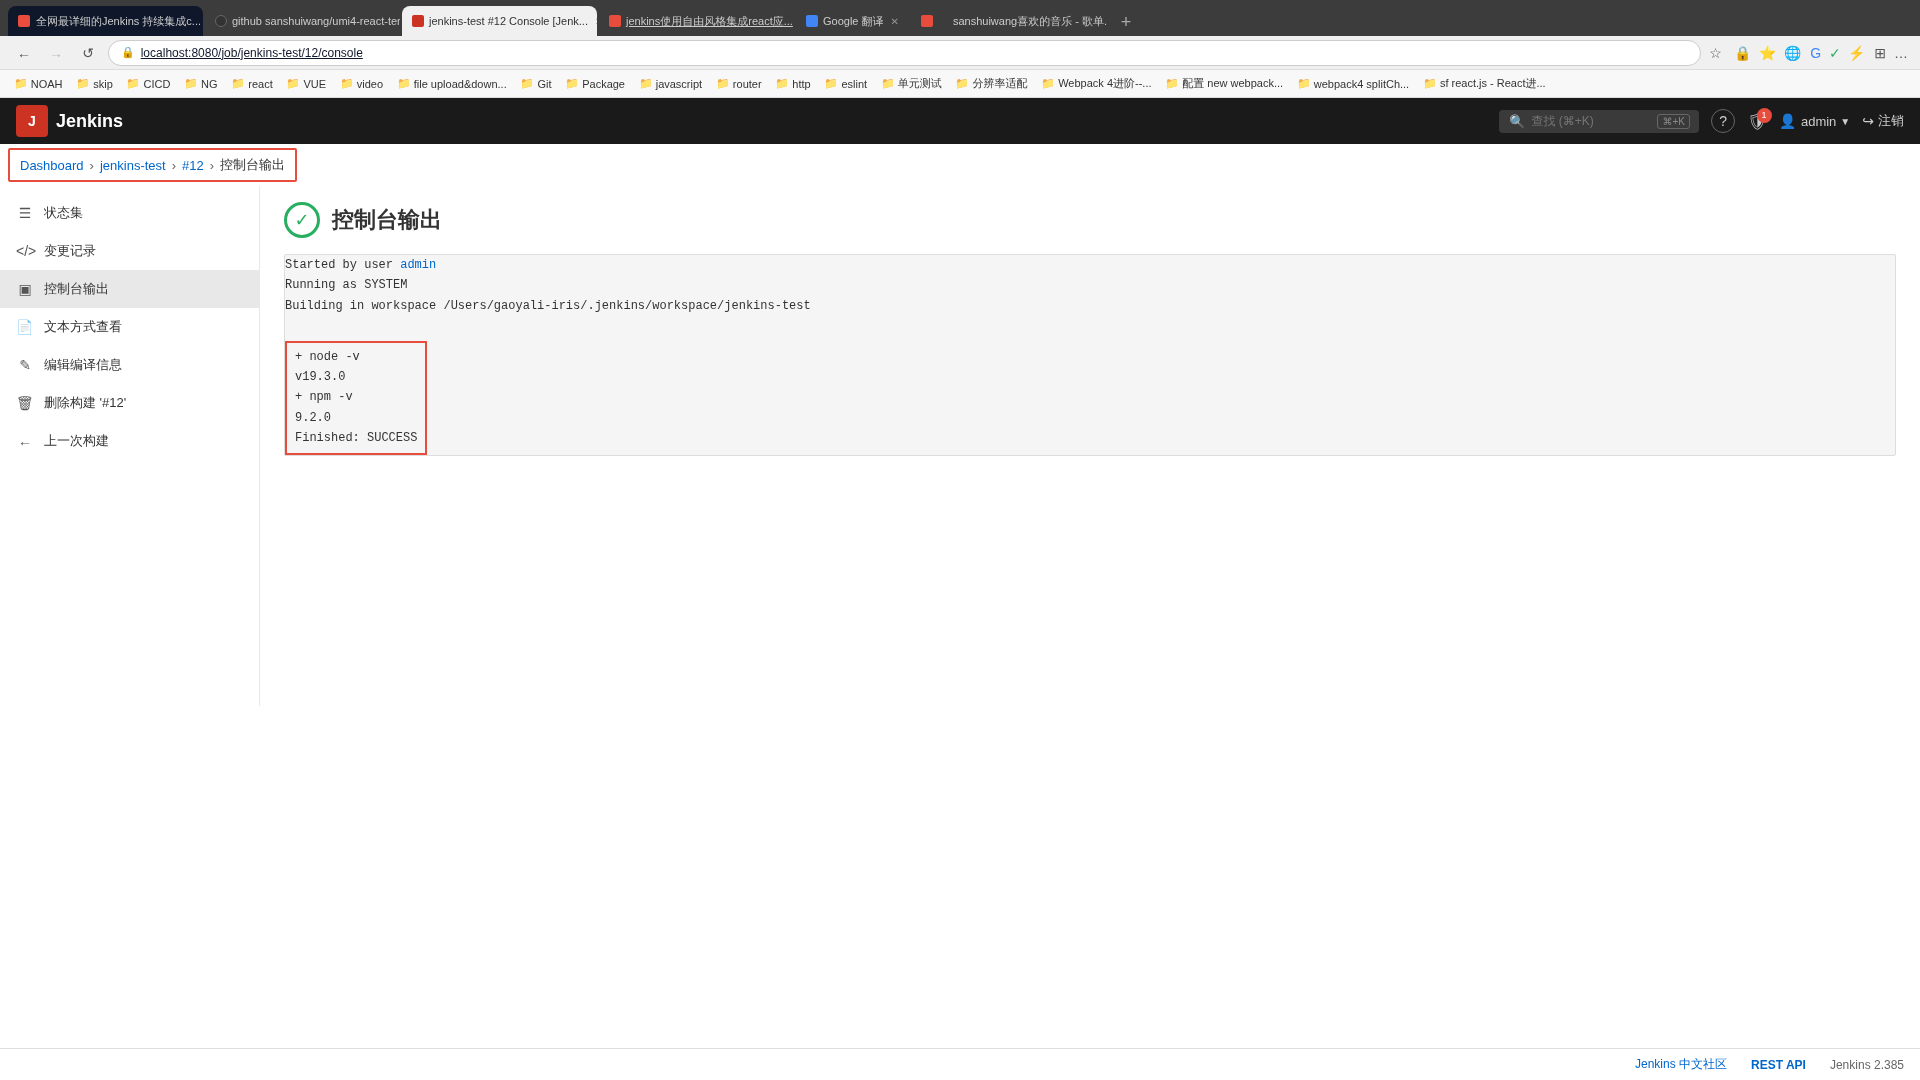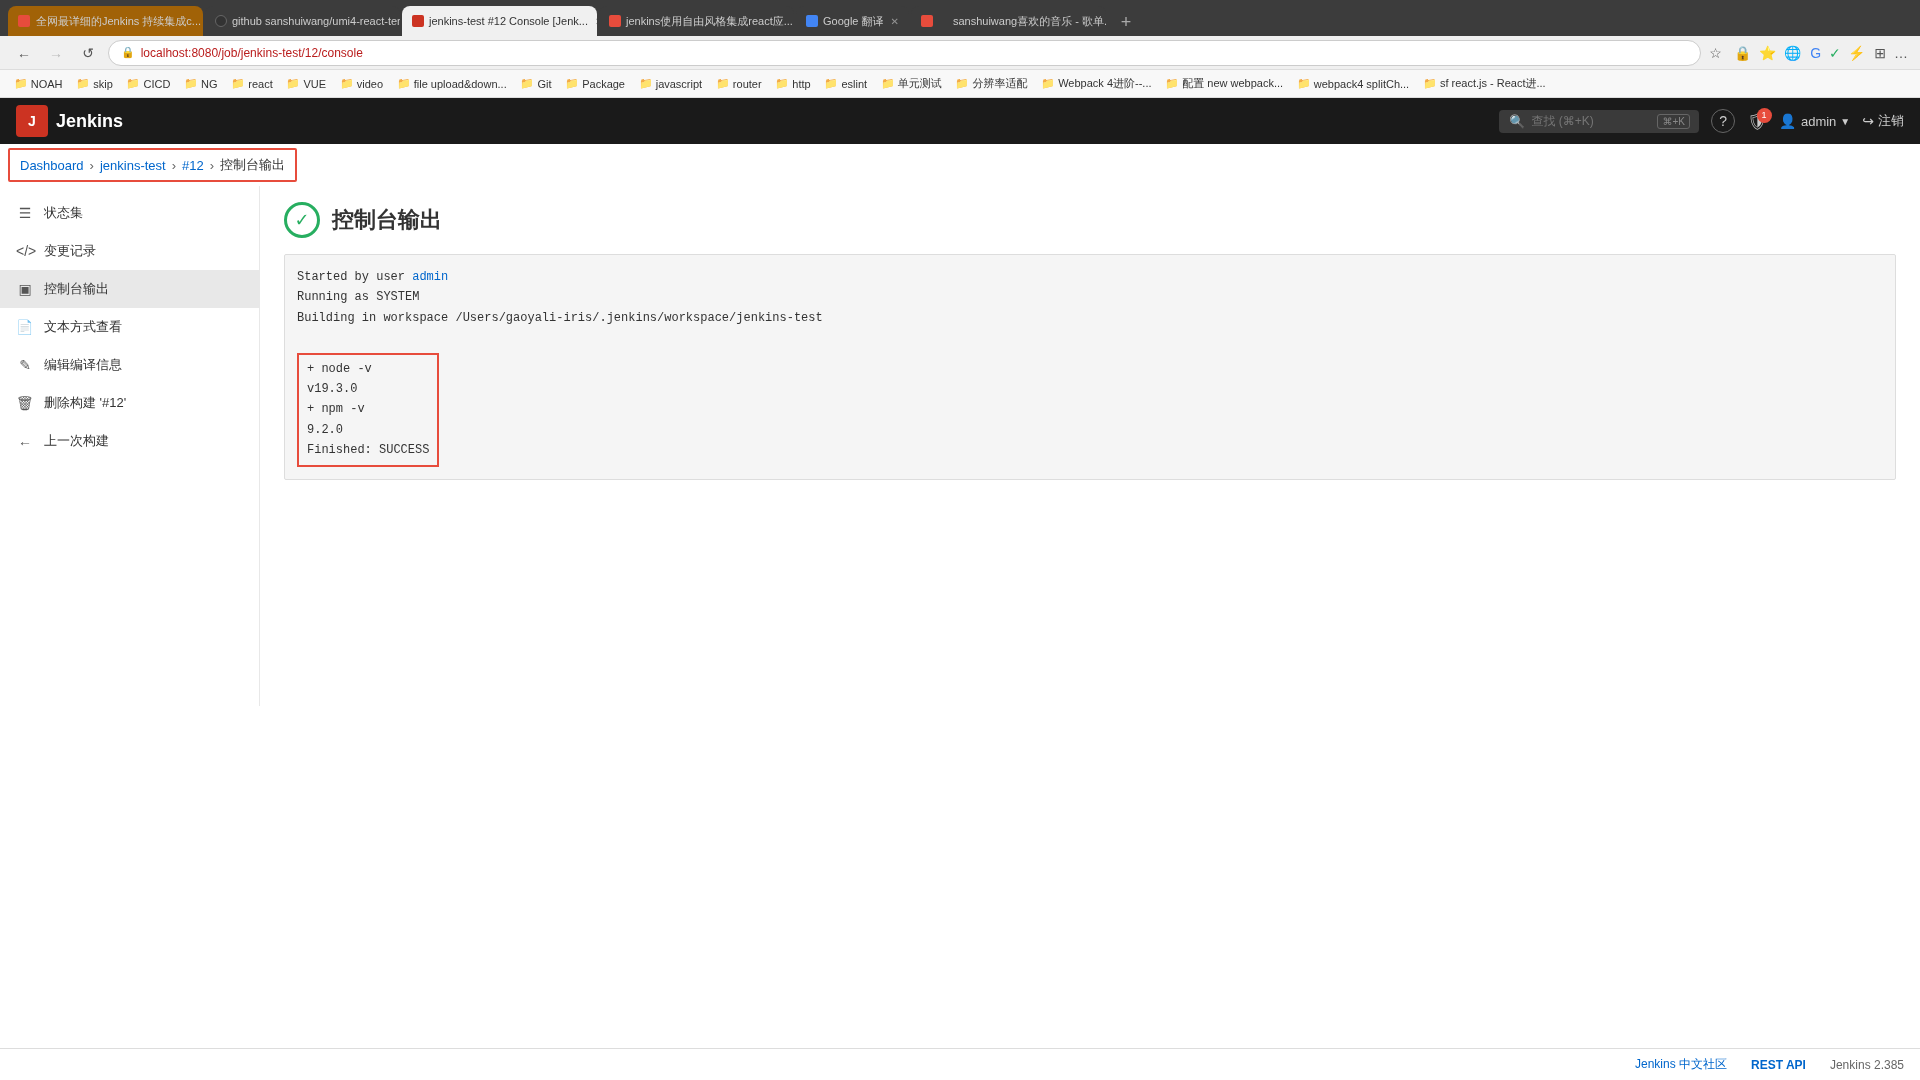--- a/index.html
+++ b/index.html
@@ -18,36 +18,36 @@
       overflow: hidden;
       white-space: nowrap;
       cursor: pointer;
       flex-shrink: 0;
     }
   </style>
 </head>
 <body>
 
 <div style="background:#3c3c3c; height:36px; display:flex; align-items:flex-end; padding:0 8px; gap:2px;">
-  <div class="tab" style="background:#a16207; color:#ccc; height:30px; padding:0 10px; border-radius:8px 8px 0 0; display:flex; align-items:center; font-size:11px; max-width:195px; overflow:hidden; white-space:nowrap; flex-shrink:0;">
+  <div class="tab" style="background:#0f172a; color:#ccc; height:30px; padding:0 10px; border-radius:8px 8px 0 0; display:flex; align-items:center; font-size:11px; max-width:195px; overflow:hidden; white-space:nowrap; flex-shrink:0;">
     <span style="width:12px;height:12px;background:#e74c3c;border-radius:2px;flex-shrink:0;"></span>
     <span>全网最详细的Jenkins 持续集成c...</span>
 
   </div>
   <div class="tab" style="background:#3c3c3c; color:#ccc; height:30px; padding:0 10px; border-radius:8px 8px 0 0; display:flex; align-items:center; gap:5px; font-size:11px; max-width:195px; overflow:hidden; white-space:nowrap; flex-shrink:0;">
     <span style="width:12px;height:12px;background:#333;border-radius:50%;flex-shrink:0;border:1px solid #666;"></span>
     <span>github sanshuiwang/umi4-react-temp...</span>
 
   </div>
   <div class="tab" style="background:#f0f0f0; color:#333; height:30px; padding:0 10px; border-radius:8px 8px 0 0; display:flex; align-items:center; gap:5px; font-size:11px; max-width:195px; overflow:hidden; white-space:nowrap; flex-shrink:0;">
     <span style="width:12px;height:12px;background:#cc3322;border-radius:2px;flex-shrink:0;"></span>
     <span>jenkins-test #12 Console [Jenk...</span>
     <span style="margin-left:2px;opacity:0.6;font-size:10px;">✕</span>
   </div>
-  <div class="tab" style="background:#3c3c3c; color:#ccc; height:30px; padding:0 10px; border-radius:8px 8px 0 0; display:flex; align-items:center; gap:5px; font-size:11px; max-width:195px; overflow:hidden; white-space:nowrap; flex-shrink:0;">
+  <div class="tab" style="background:#3c3c3c; color:#ccc; height:30px; padding:0 10px; border-radius:8px 8px 0 0; display:flex; align-items:center; gap:5px; font-size:11px; max-width:195px; overflow:hidden; white-space:nowrap; flex-shrink:0;text-decoration:underline;">
     <span style="width:12px;height:12px;background:#e74c3c;border-radius:2px;flex-shrink:0;"></span>
     <span>jenkins使用自由风格集成react应...</span>
 
   </div>
   <div class="tab" style="background:#3c3c3c; color:#ccc; height:30px; padding:0 10px; border-radius:8px 8px 0 0; display:flex; align-items:center; gap:5px; font-size:11px; max-width:150px; overflow:hidden; white-space:nowrap; flex-shrink:0;">
     <span style="width:12px;height:12px;background:#4285f4;border-radius:2px;flex-shrink:0;"></span>
     <span>Google 翻译</span>
     <span style="margin-left:2px;opacity:0.6;font-size:10px;">✕</span>
   </div>
   <div class="tab" style="background:#3c3c3c; color:#ccc; height:30px; padding:0 10px; border-radius:8px 8px 0 0; display:flex; align-items:center; gap:20px; font-size:11px; max-width:195px; overflow:hidden; white-space:nowrap; flex-shrink:0;">
@@ -57,21 +57,21 @@
   </div>
   <div style="width:28px;height:28px;display:flex;align-items:center;justify-content:center;color:#aaa;font-size:18px;cursor:pointer;margin-left:4px;">+</div>
 </div>
 
 <div style="background:#f0f0f0; height:34px; display:flex; align-items:center; padding:0 12px; gap:8px; border-bottom:1px solid #ddd;">
   <div style="width:24px;height:24px;display:flex;align-items:center;justify-content:center;color:#555;cursor:pointer;border-radius:50%;font-size:14px;">←</div>
   <div style="width:24px;height:24px;display:flex;align-items:center;justify-content:center;color:#bbb;cursor:pointer;border-radius:50%;font-size:14px;">→</div>
   <div style="width:24px;height:24px;display:flex;align-items:center;justify-content:center;color:#555;cursor:pointer;border-radius:50%;font-size:14px;">↺</div>
   <div style="flex:1;background:#fff;border:1px solid #ccc;border-radius:16px;height:26px;display:flex;align-items:center;padding:0 12px;">
     <span style="color:#555;font-size:11px;margin-right:6px;">🔒</span>
-    <span style="font-size:12px;color:#b91c1c;">localhost:8080/job/jenkins-test/12/console</span>
+    <span style="font-size:12px;color:#0f172a;text-decoration:underline;">localhost:8080/job/jenkins-test/12/console</span>
   </div>
   <div style="color:#555;font-size:14px;cursor:pointer;">☆</div>
   <div style="display:flex;align-items:center;gap:8px;margin-left:4px;">
     <span style="font-size:14px;cursor:pointer;color:#555;">🔒</span>
     <span style="font-size:14px;cursor:pointer;color:#555;">⭐</span>
     <span style="font-size:14px;cursor:pointer;color:#555;">🌐</span>
     <span style="font-size:14px;cursor:pointer;color:#4285f4;">G</span>
     <span style="font-size:14px;cursor:pointer;color:#27ae60;">✓</span>
     <span style="font-size:14px;cursor:pointer;color:#555;">⚡</span>
     <span style="font-size:14px;cursor:pointer;color:#555;">⊞</span>
@@ -233,21 +233,21 @@
       <span>上一次构建</span>
     </div>
   </div>
 
   <div style="flex:1;padding:16px 24px;overflow-y:auto;">
     <div style="display:flex;align-items:center;gap:12px;margin-bottom:16px;">
       <div style="width:36px;height:36px;border-radius:50%;border:3px solid #27ae60;display:flex;align-items:center;justify-content:center;color:#27ae60;font-size:18px;flex-shrink:0;">✓</div>
       <h1 style="font-size:22px;font-weight:600;color:#333;">控制台输出</h1>
     </div>
 
-    <div style="background:#f5f5f5;border:1px solid #ddd;border-radius:2px;padding:12px;font-family:'Courier New',Courier,monospace;font-size:12px;line-height:1.7;color:#333;">
+    <div style="background:#f5f5f5;border:1px solid #ddd;border-radius:2px;font-family:'Courier New',Courier,monospace;font-size:12px;line-height:1.7;color:#333;">
       <span>Started by user </span><a style="color:#0066cc;">admin</a><br>
       <span>Running as SYSTEM</span><br>
       <span>Building in workspace /Users/gaoyali-iris/.jenkins/workspace/jenkins-test</span><br>
       <br>
       <div style="border:2px solid #e74c3c;display:inline-block;padding:4px 8px;margin-top:4px;">
         <span>+ node -v</span><br>
         <span>v19.3.0</span><br>
         <span>+ npm -v</span><br>
         <span>9.2.0</span><br>
         <span>Finished: SUCCESS</span>

